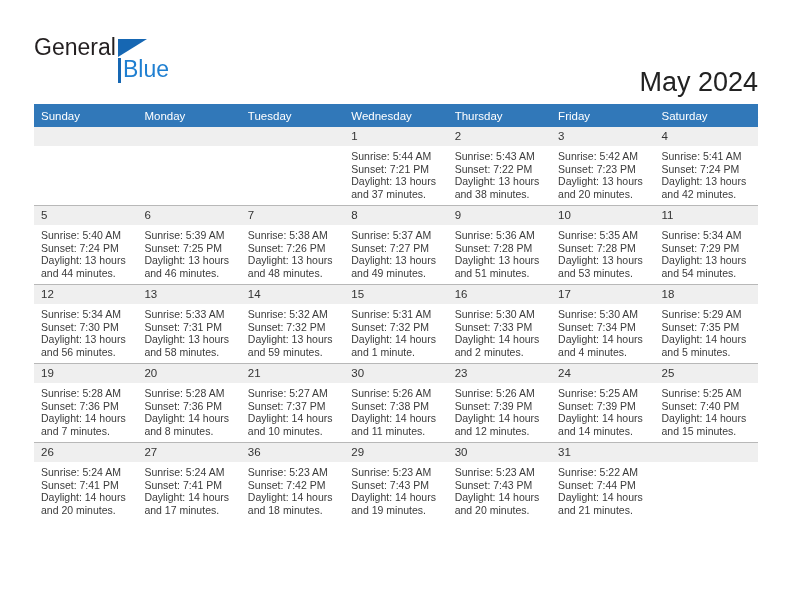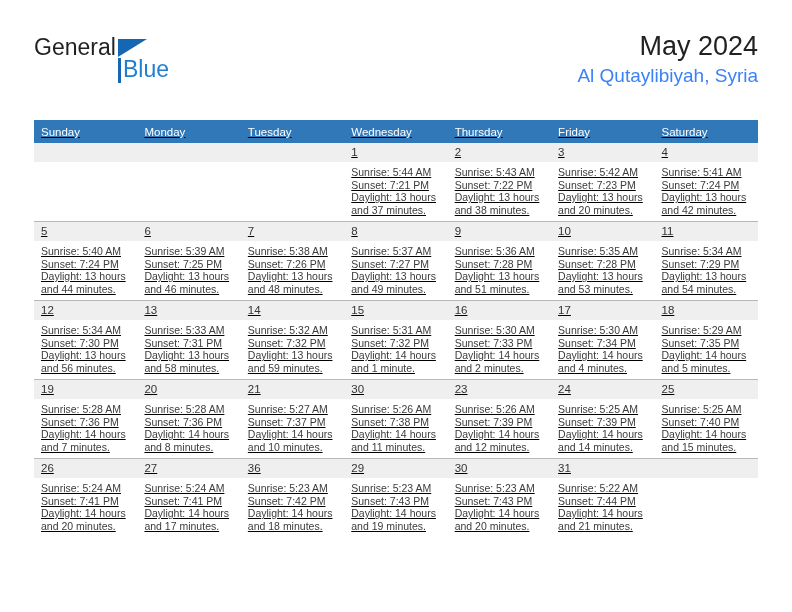--- a/index.html
+++ b/index.html
@@ -75,36 +75,36 @@
     position: absolute;
     right: 0;
     top: 0;
     text-align: right;
   }
   .cal-title {
     font-size: 27px;
     color: #222222;
     line-height: 32px;
     white-space: nowrap;
+    margin-top: 36px;
   }
   .cal-subtitle {
     font-size: 19px;
     color: #3b82f6;
     line-height: 20px;
     margin-top: 4px;
     white-space: nowrap;
   }
 
   
   .calendar {
     position: absolute;
     left: 34px;
-    top: 120px;
+    top: 104px;
     width: 724px;
-    text-decoration: underline;
   }
   .cal-table {
     width: 724px;
     border-collapse: collapse;
     table-layout: fixed;
   }
   .cal-table th {
     background: #3178b9;
     color: #ffffff;
     font-size: 11.5px;

